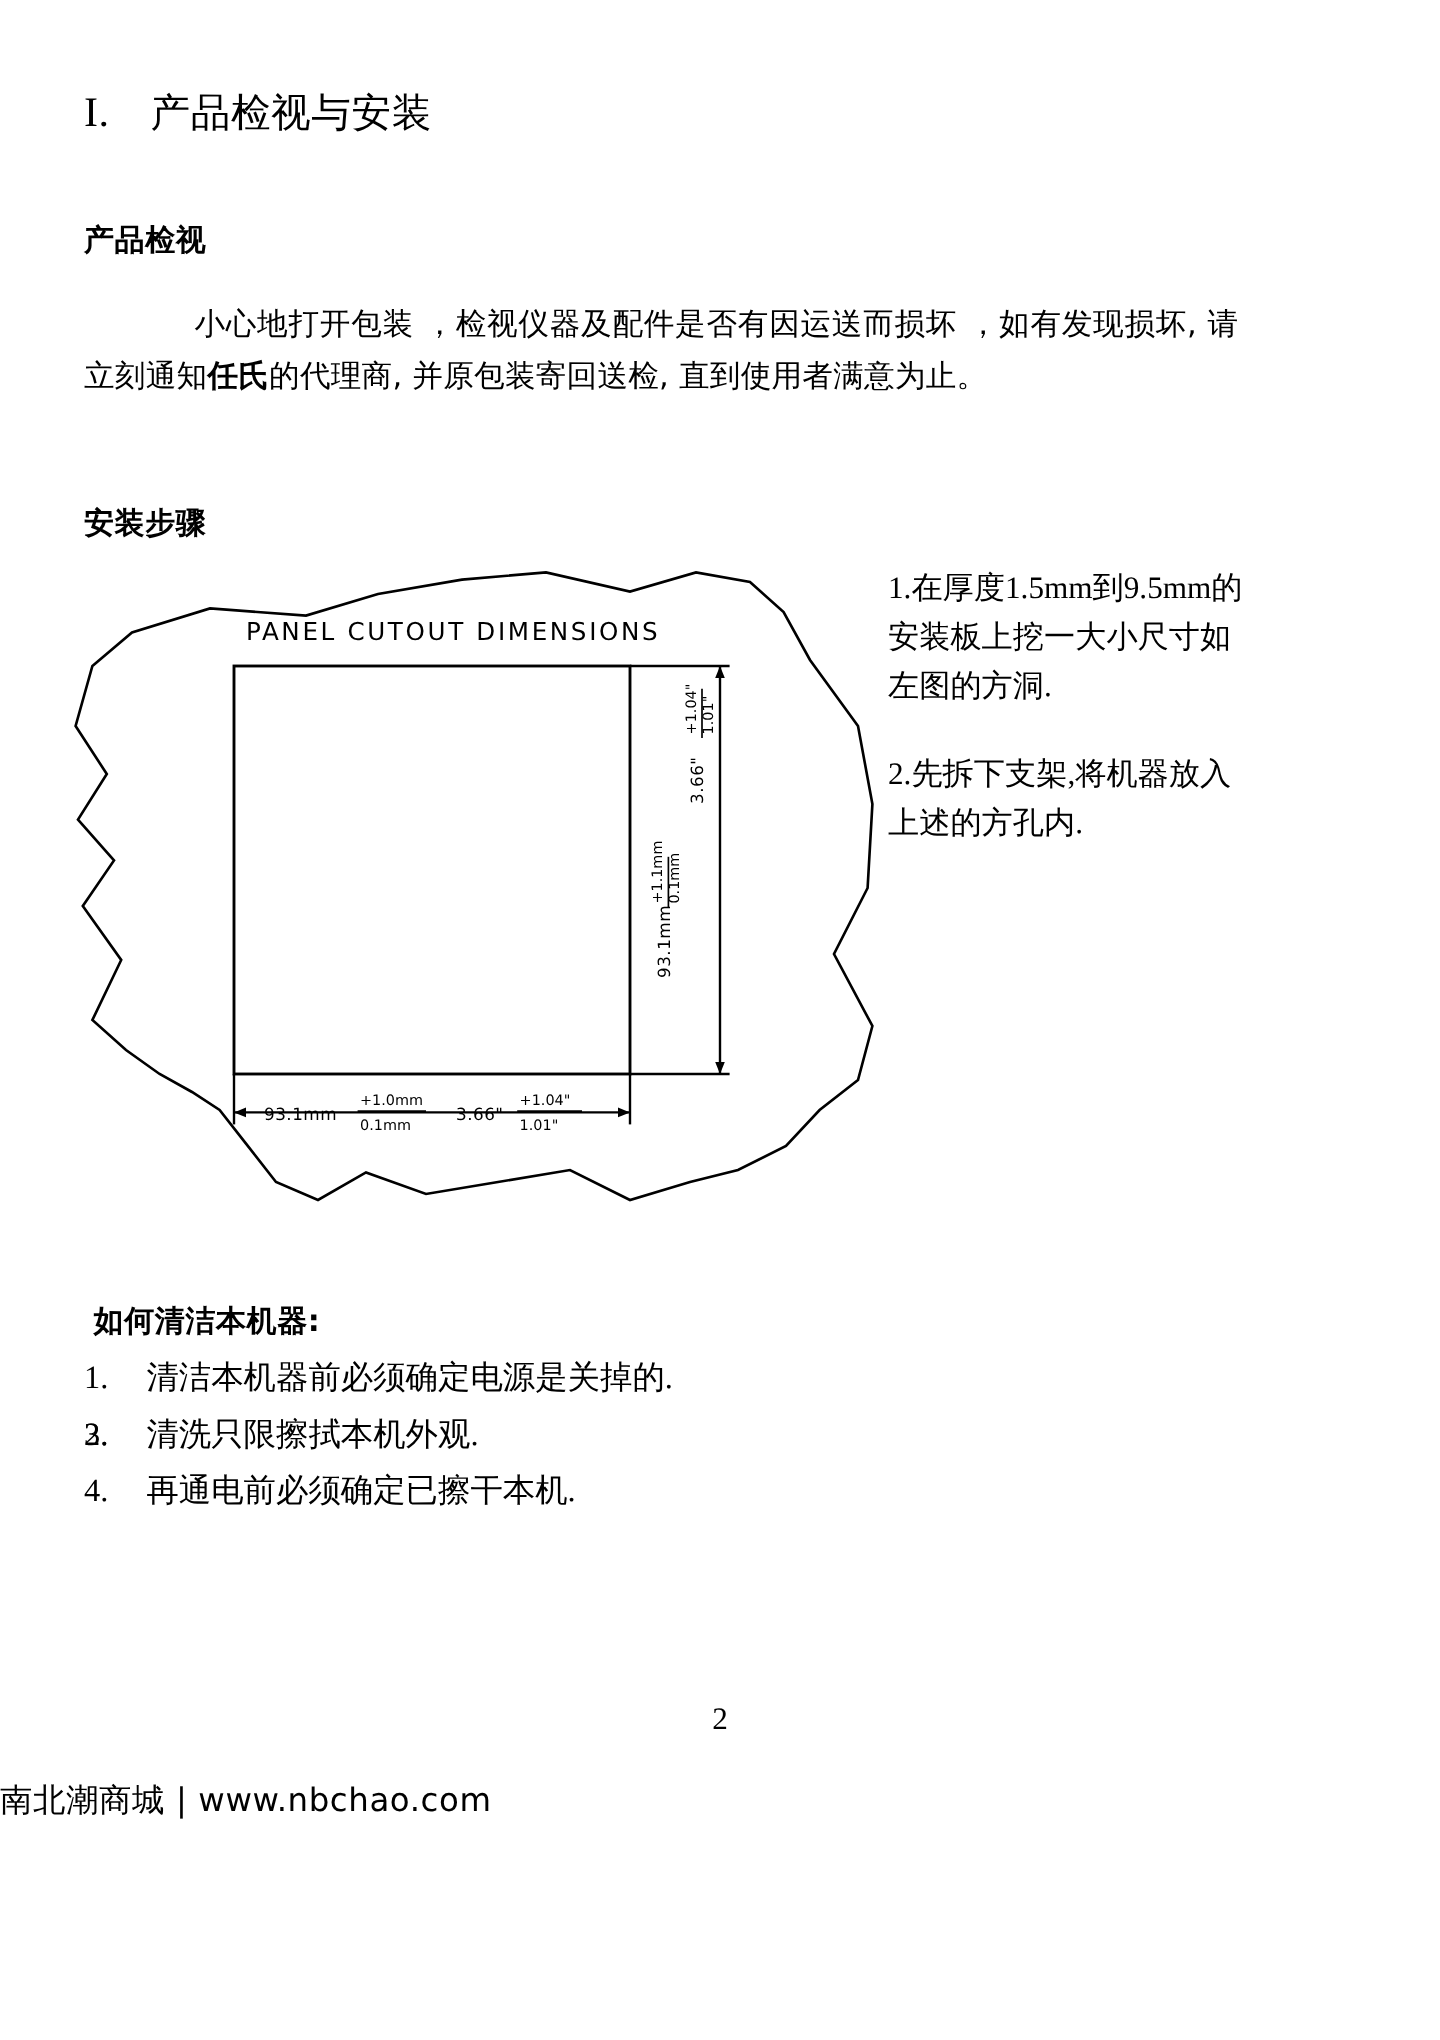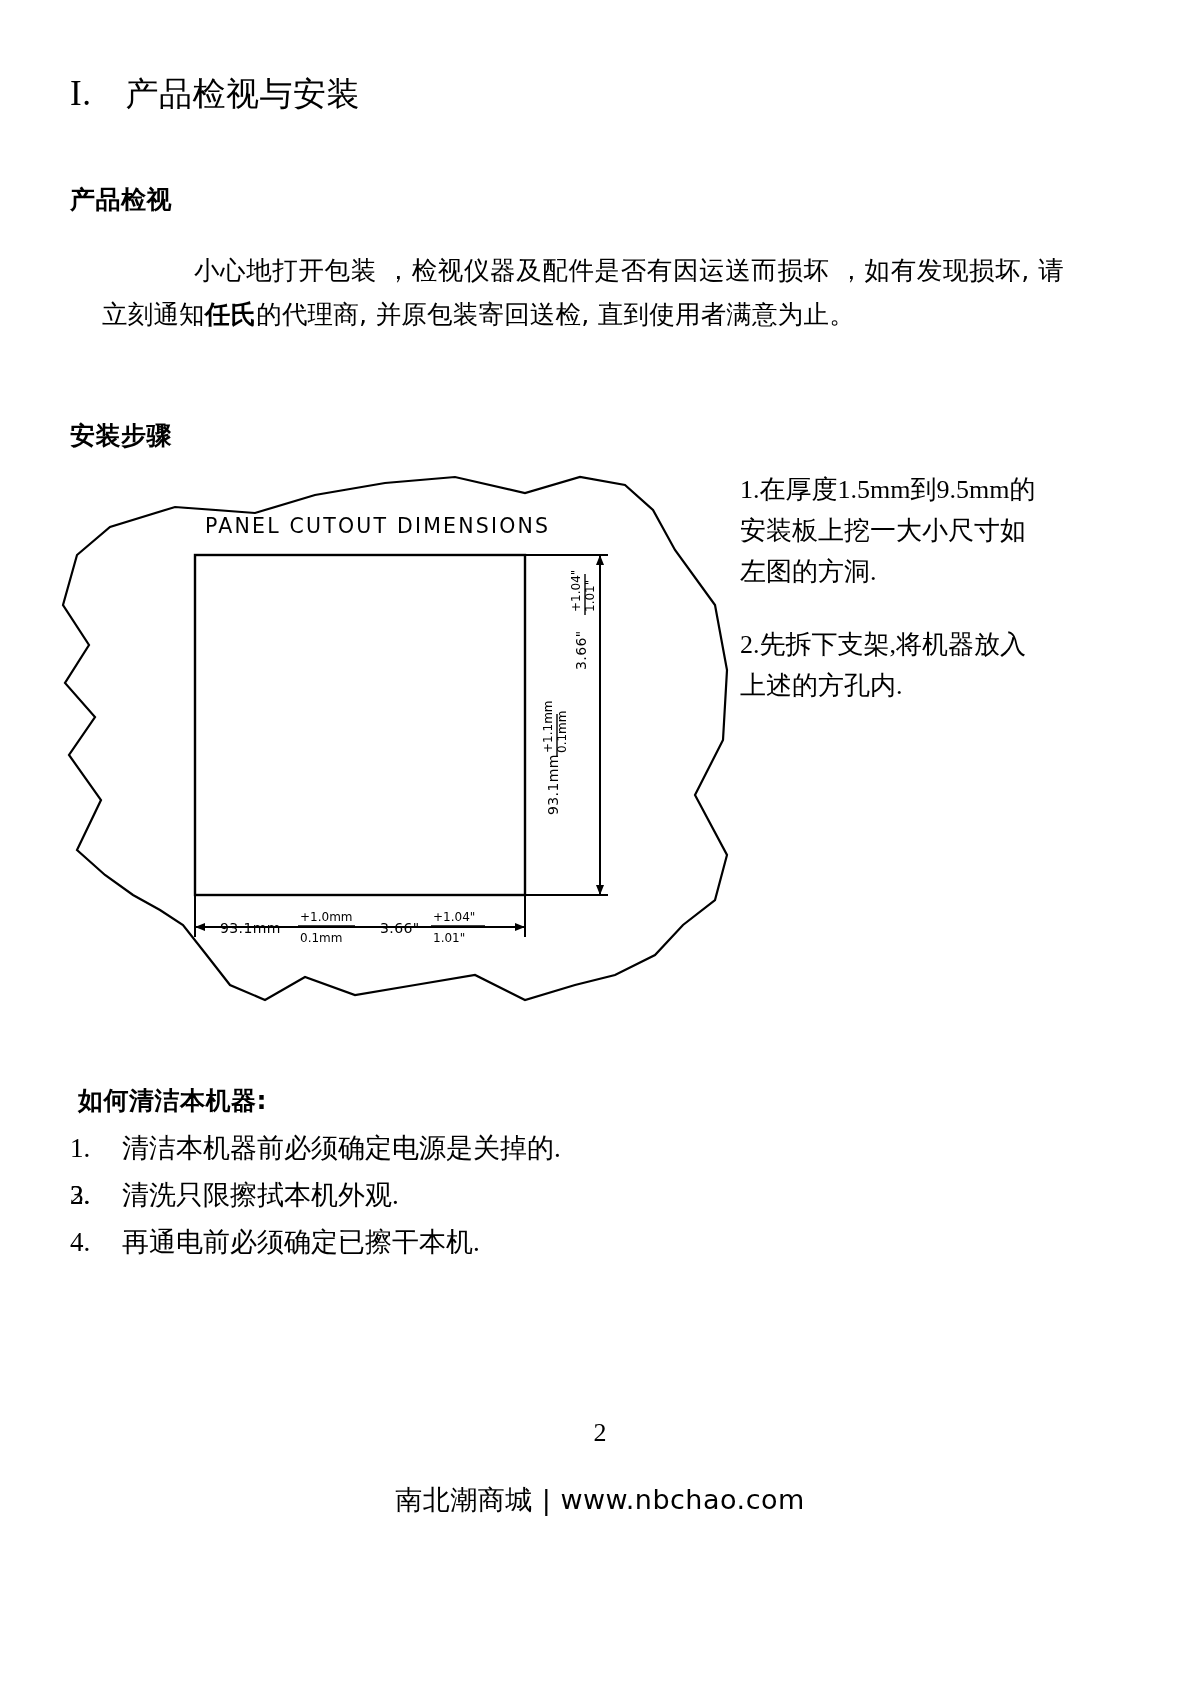--- a/index.html
+++ b/index.html
@@ -61,21 +61,20 @@
     position: absolute;
     left: 70px;
     top: 248px;
     width: 962px;
     font-family: "DejaVu Sans", "Liberation Sans", sans-serif;
     font-size: 25.5px;
     line-height: 44px;
     text-align: justify;
     text-indent: 92px;
     letter-spacing: 0.2px;
-    margin-left: 32px;
   }
   .body-para b { font-weight: bold; }
 
   
   .steps-col {
     position: absolute;
     left: 740px;
     top: 458px;
     width: 300px;
     font-family: "Liberation Serif", "DejaVu Serif", serif;
@@ -128,21 +127,21 @@
     width: 1200px;
     text-align: center;
     font-family: "Liberation Serif", "DejaVu Serif", serif;
     font-size: 26px;
   }
   .footer {
     position: absolute;
     left: 0;
     top: 1482px;
     width: 1200px;
-    text-align: center;
+    text-align: left;
     font-family: "DejaVu Sans", "Liberation Sans", sans-serif;
     font-size: 27px;
     letter-spacing: 0.5px;
   }
 </style>
 </head>
 <body>
 
 <div class="page">
 

